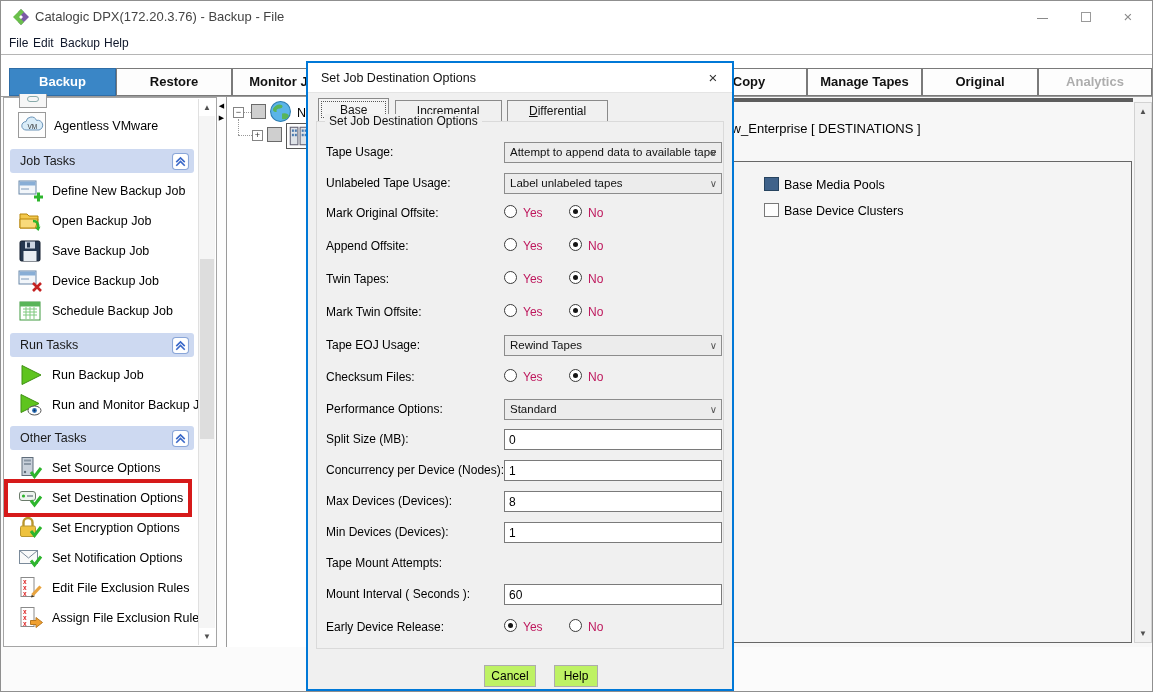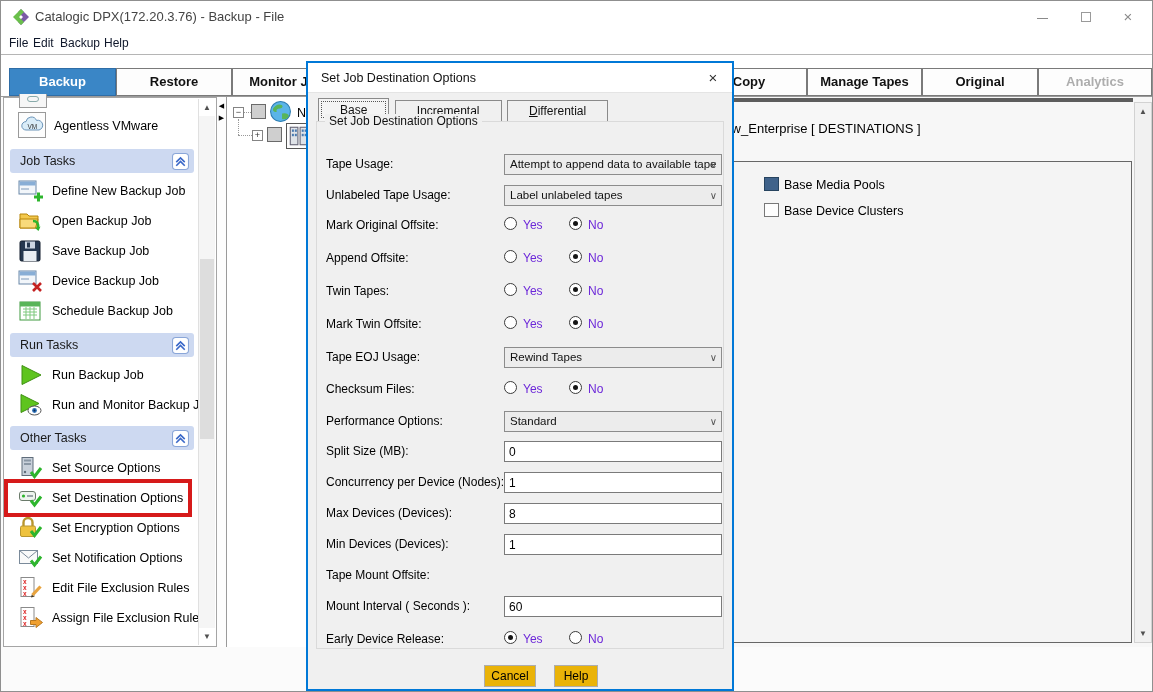--- a/index.html
+++ b/index.html
@@ -71,31 +71,31 @@
   .dialog { position:absolute; left:305px; top:60px; width:428px; height:630px; background:#f0f0f0; border:2px solid #0078d7; z-index:10; }
   .dlg-title { position:absolute; left:0; top:0; width:100%; height:30px; background:#fff; border-bottom:1px solid #e4e4e4; }
   .dlg-title .t { position:absolute; left:13px; top:0; line-height:30px; font-size:12.5px; color:#111; }
   .dlg-close { position:absolute; right:9px; top:0; width:20px; height:30px; text-align:center; line-height:30px; font-size:15px; color:#333; }
   .dlg-tabs { position:absolute; left:10px; top:35px; height:22px; }
   .dtab { display:inline-block; height:21px; line-height:20px; padding:0 21px; font-size:12px; color:#111; background:#f0f0f0; border:1px solid #8a8a8a; border-bottom:none; margin-right:1px; vertical-align:bottom; }
   .dtab::first-letter { text-decoration:underline; }
   .dtab.active { height:23px; line-height:22px; background:#f4f4f4; outline:1px dotted #555; outline-offset:-4px; }
   .dlg-group { position:absolute; left:8px; top:58px; width:408px; height:528px; border:1px solid #dadada; }
   .dlg-group .legend { position:absolute; left:8px; top:-8px; background:#f0f0f0; padding:0 4px; font-size:12px; color:#111; }
-  .drow { position:absolute; left:10px; width:348px; height:22px;margin-top:12px; }
+  .drow { position:absolute; left:10px; width:348px; height:22px; }
   .dlabel { position:absolute; left:8px; top:0; line-height:21px; font-size:12px; color:#000; white-space:nowrap; }
   .combo { position:absolute; left:186px; top:0; width:218px; height:21px; background:#ececec; border:1px solid #8c8c8c; line-height:19px; font-size:11.5px; color:#111; padding:0 16px 0 5px; white-space:nowrap; overflow:hidden; }
   .combo .carr { position:absolute; right:4px; top:0; font-size:10px; color:#555; line-height:19px; }
   .tinput { position:absolute; left:186px; top:0; width:218px; height:21px; background:#fff; border:1px solid #7a7a7a; font-size:12px; color:#000; padding:0 4px; font-family:"Liberation Sans",sans-serif; }
   .rgroup { position:absolute; left:186px; top:0; height:22px; }
   .radio { display:inline-block; width:13px; height:13px; border:1px solid #3b3b3b; border-radius:50%; background:#fff; vertical-align:middle; position:relative; margin-top:-2px; }
   .radio.checked::after { content:""; position:absolute; left:3px; top:3px; width:5px; height:5px; border-radius:50%; background:#151515; }
-  .rlabel { font-size:12px; color:#6d28d9; margin:0 22px 0 6px; vertical-align:middle; }
+  .rlabel { font-size:12px; color:#be185d; margin:0 22px 0 6px; vertical-align:middle; }
   .dlg-btns { position:absolute; left:0; top:602px; width:100%; height:24px; }
-  .btn { position:absolute; height:22px; text-align:center; line-height:20px; font-size:12px; color:#000; background:#eab308; border:1px solid #adadad; }
+  .btn { position:absolute; height:22px; text-align:center; line-height:20px; font-size:12px; color:#000; background:#bef264; border:1px solid #adadad; }
   .btn.default { background:#ef4444; border:1px solid #0078d7;margin-top:45px; }
 </style>
 </head>
 <body>
 
 <div class="window">
 
   <div class="titlebar">
     <span class="logo">
       <svg width="18" height="18" viewBox="0 0 18 18">
@@ -462,21 +462,21 @@
     </div>
     <div class="drow" style="top:428px">
       <span class="dlabel">Max Devices (Devices):</span>
       <input class="tinput" readonly="" value="8" style="">
     </div>
     <div class="drow" style="top:459px">
       <span class="dlabel">Min Devices (Devices):</span>
       <input class="tinput" readonly="" value="1" style="">
     </div>
     <div class="drow" style="top:490px">
-      <span class="dlabel">Tape Mount Offsite:</span>
+      <span class="dlabel">Tape Mount Attempts:</span>
     </div>
     <div class="drow" style="top:521px">
       <span class="dlabel">Mount Interval ( Seconds ):</span>
       <input class="tinput" readonly="" value="60" style="">
     </div>
     <div class="drow" style="top:554px">
       <span class="dlabel">Early Device Release:</span>
       <div class="rgroup">
         <span class="radio checked"></span><span class="rlabel">Yes</span>
         <span class="radio"></span><span class="rlabel">No</span>

